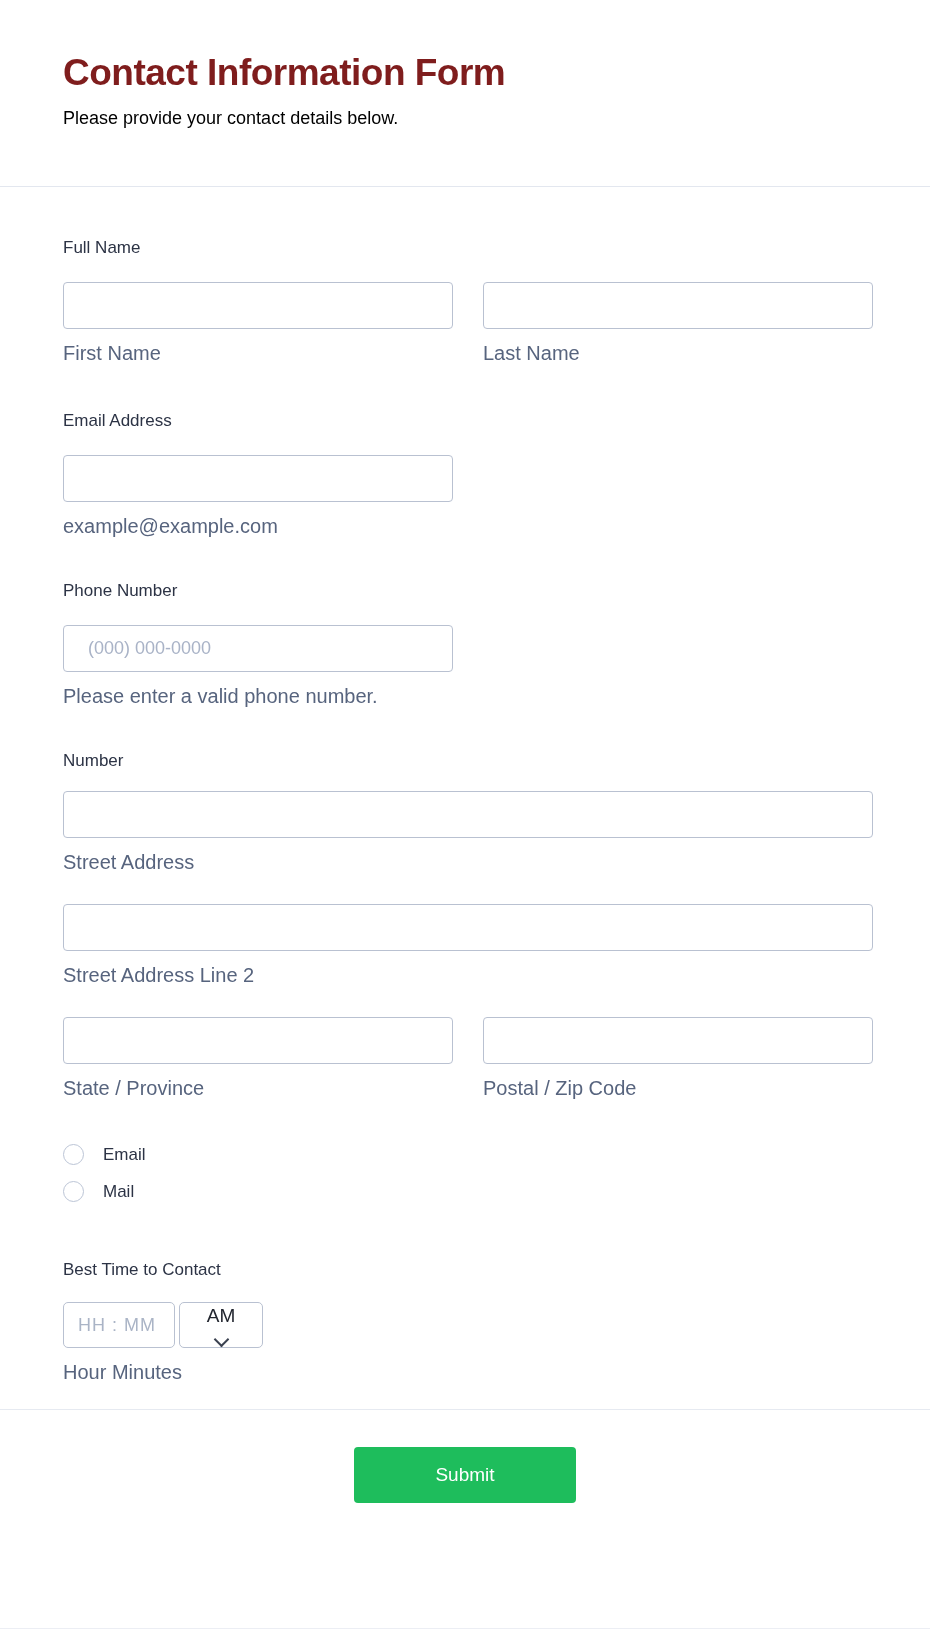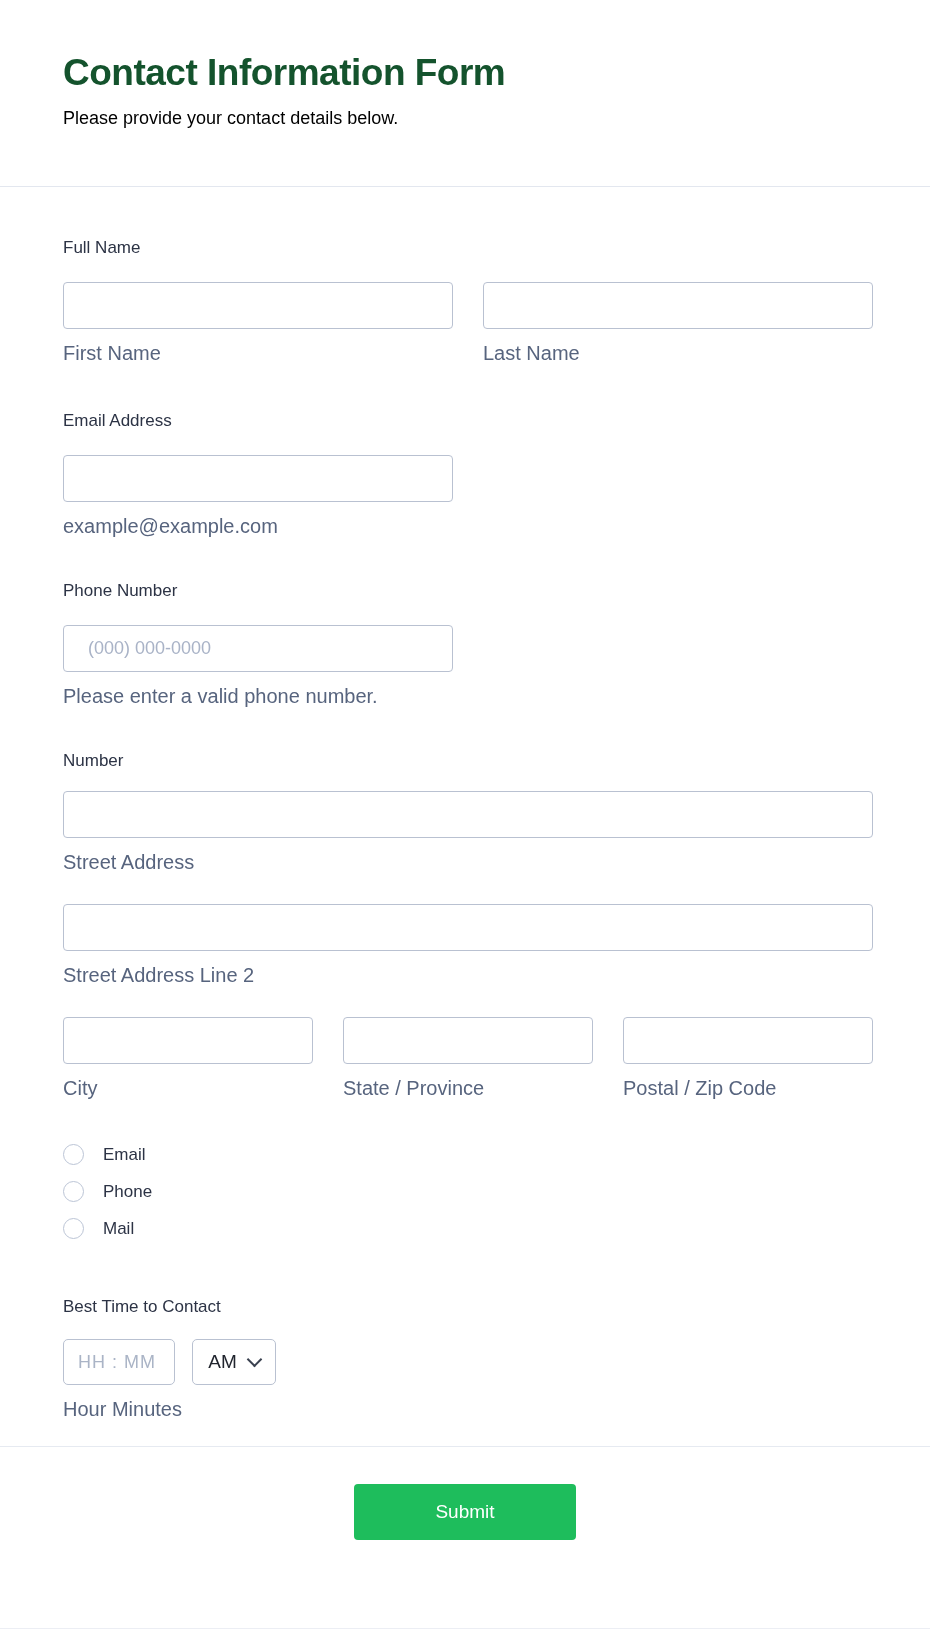--- a/index.html
+++ b/index.html
@@ -23,21 +23,21 @@
     height: 187px;
     padding: 52px 57px 0 63px;
     border-bottom: 1px solid #e3e7ef;
   }
   .form-title {
     margin: 0;
     font-size: 37px;
     line-height: 42px;
     font-weight: 700;
     letter-spacing: -0.5px;
-    color: #14532d;
+    color: #7f1d1d;
   }
   .form-subtitle {
     margin: 13px 0 0 0;
     font-size: 18px;
     line-height: 23px;
     font-weight: 400;
     color: #000000;
   }
   
   .form-body {
@@ -109,21 +109,21 @@
     background: #ffffff;
     flex: none;
   }
   .radio-label {
     font-size: 17px;
     line-height: 21px;
     color: #2c3345;
   }
 
   
-  .time-row { display: flex; gap: 17px; }
+  .time-row { display: flex; gap: 4px; }
   .time-input {
     box-sizing: border-box;
     width: 112px;
     height: 46px;
     border: 1px solid #b9c1d1;
     border-radius: 5px;
     padding: 0 14px;
     font-family: "Liberation Sans", sans-serif;
     font-size: 18px;
     color: #2c3345;
@@ -142,20 +142,21 @@
     border-radius: 5px;
     background: #ffffff;
     display: flex;
     align-items: center;
     justify-content: center;
     gap: 12px;
     font-size: 19px;
     font-weight: 500;
     color: #21252e;
     cursor: pointer;
+    flex-direction: column;
   }
   .chevron-down {
     width: 9px;
     height: 9px;
     border-right: 2px solid #3a4150;
     border-bottom: 2px solid #3a4150;
     transform: rotate(45deg);
     margin-top: -5px;
   }
 
@@ -226,42 +227,34 @@
       </div>
 
       <div class="field mt-block">
         <input type="text" class="text-input" value="" style="">
         <div class="sublabel">Street Address Line 2</div>
       </div>
 
       <div class="row3 mt-block">
         <div class="field">
           <input type="text" class="text-input" value="" style="">
-          <div class="sublabel">City</div>
-        </div>
-        <div class="field">
-          <input type="text" class="text-input" value="" style="">
           <div class="sublabel">State / Province</div>
         </div>
         <div class="field">
           <input type="text" class="text-input" value="" style="">
           <div class="sublabel">Postal / Zip Code</div>
         </div>
       </div>
     </section>
 
     <section class="q q-contact-method">
       <div class="radio-group">
         <div class="radio-row">
           <span class="radio-circle"></span>
           <span class="radio-label">Email</span>
-        </div>
-        <div class="radio-row">
-          <span class="radio-circle"></span>
-          <span class="radio-label">Phone</span>
         </div>
         <div class="radio-row">
           <span class="radio-circle"></span>
           <span class="radio-label">Mail</span>
         </div>
       </div>
     </section>
 
     <section class="q q-besttime">
       <div class="qlabel">Best Time to Contact</div>

